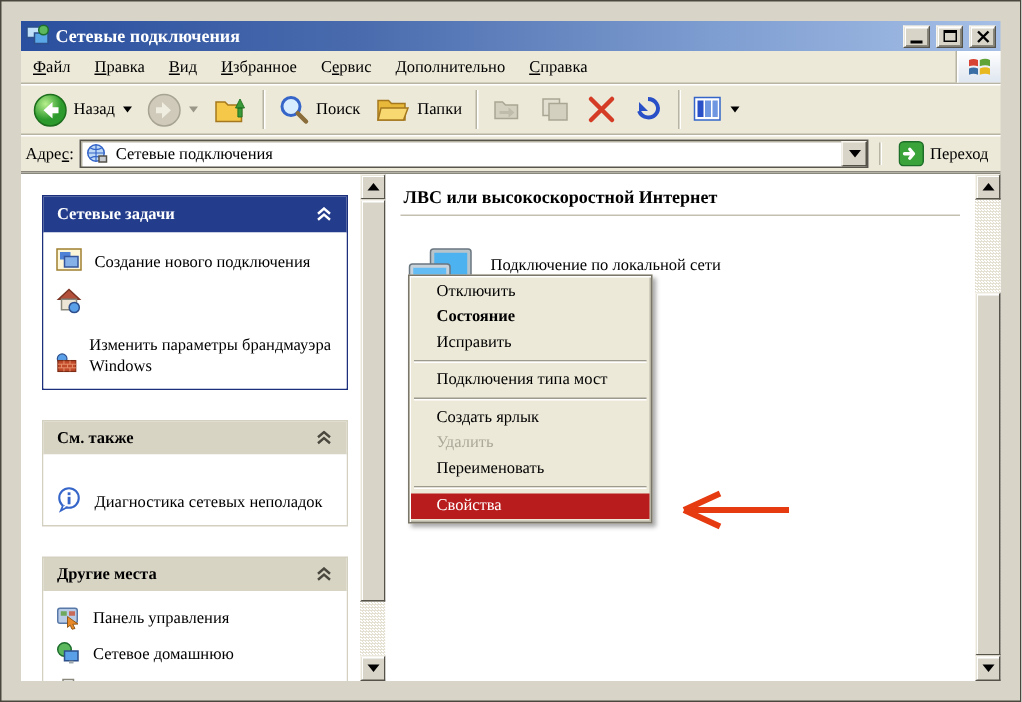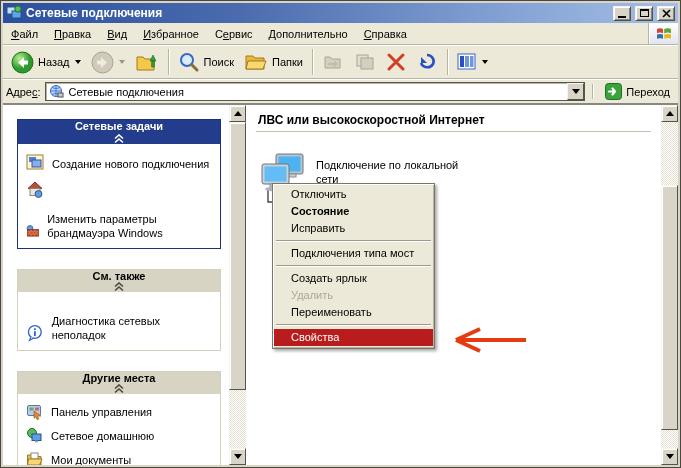--- a/index.html
+++ b/index.html
@@ -1,23 +1,23 @@
 <!DOCTYPE html>
 <html><head>
 <meta charset="utf-8">
 <style>
   * { box-sizing: border-box; }
   html,body { margin:0; padding:0; background:#fff; }
   .window {
     width:681px; height:468px;
     border:1px solid #4a483e;
     background:#d8d4c8;
-    padding:2px;
+    padding:13px;
     position:relative;
-    font-family:Liberation Sans, sans-serif;
+    font-family:Liberation Serif, serif;
     font-size:11px; color:#000;
     overflow:hidden;
   }
   .win-inner { height:100%; display:flex; flex-direction:column; }
 
   
   .titlebar {
     height:20px; flex:0 0 20px;
     background:linear-gradient(to right,#2a4f9e 0%,#4a6cae 35%,#7d9cd0 70%,#a5bfe6 100%);
     display:flex; align-items:center; padding:0 3px; gap:4px;
@@ -80,21 +80,21 @@
   }
   .go-btn { display:flex; align-items:center; gap:4px; padding:1px 4px; border:1px solid transparent; }
 
   
   .content { flex:1; display:flex; min-height:0; border-top:1px solid #8a887c; background:#fff; }
 
   .sidebar { flex:0 0 226px; background:#fff; overflow:hidden; padding:14px 8px 0 14px; }
   .panel { margin-bottom:20px; }
   .panel-hdr {
     height:24px; display:flex; align-items:center; justify-content:space-between;
-    padding:0 9px; font-weight:bold;flex-direction:column;
+    padding:0 9px; font-weight:bold;
   }
   .panel-blue { border:1px solid #1c2f7c; }
   .panel-blue .panel-hdr { background:#233c8c; color:#fff; }
   .panel-gray { border:1px solid #d4d0c0; }
   .panel-gray .panel-hdr { background:#d8d4c4; color:#000; height:22px; }
   .panel-body { background:#fff; padding:9px 6px 6px 8px; }
   .task-item { display:flex; gap:8px; margin-bottom:10px; align-items:flex-end; cursor:pointer; }
   .task-item:last-child { margin-bottom:2px;margin-top:12px; }
   .task-item .txt { line-height:14px; padding-top:1px; }
   .place-item { display:flex; gap:8px; margin-bottom:7px; align-items:center; cursor:pointer; }

